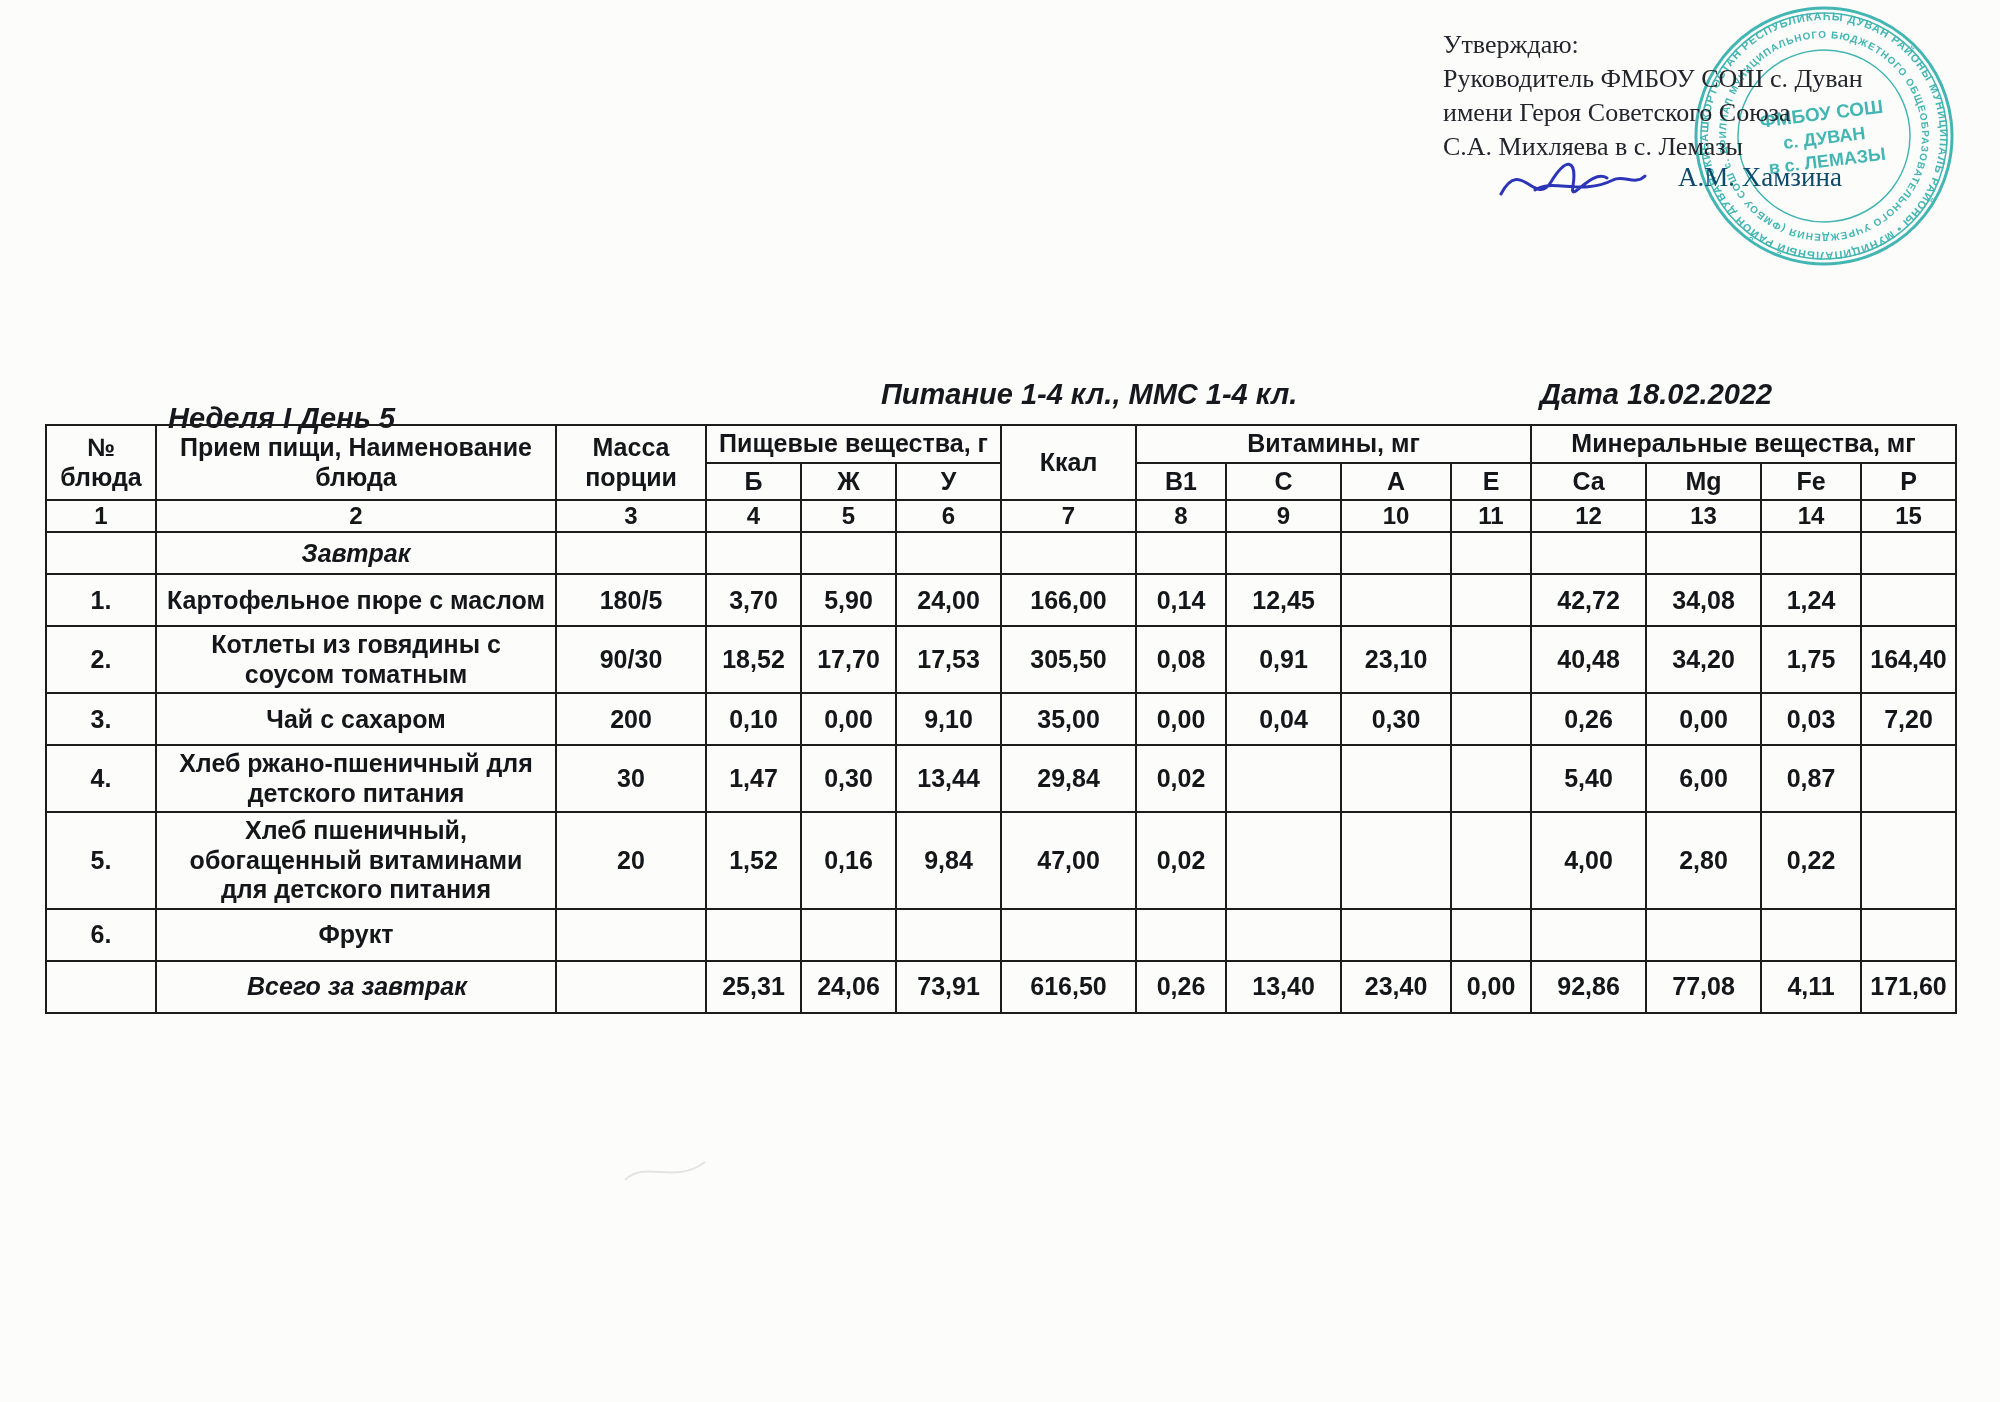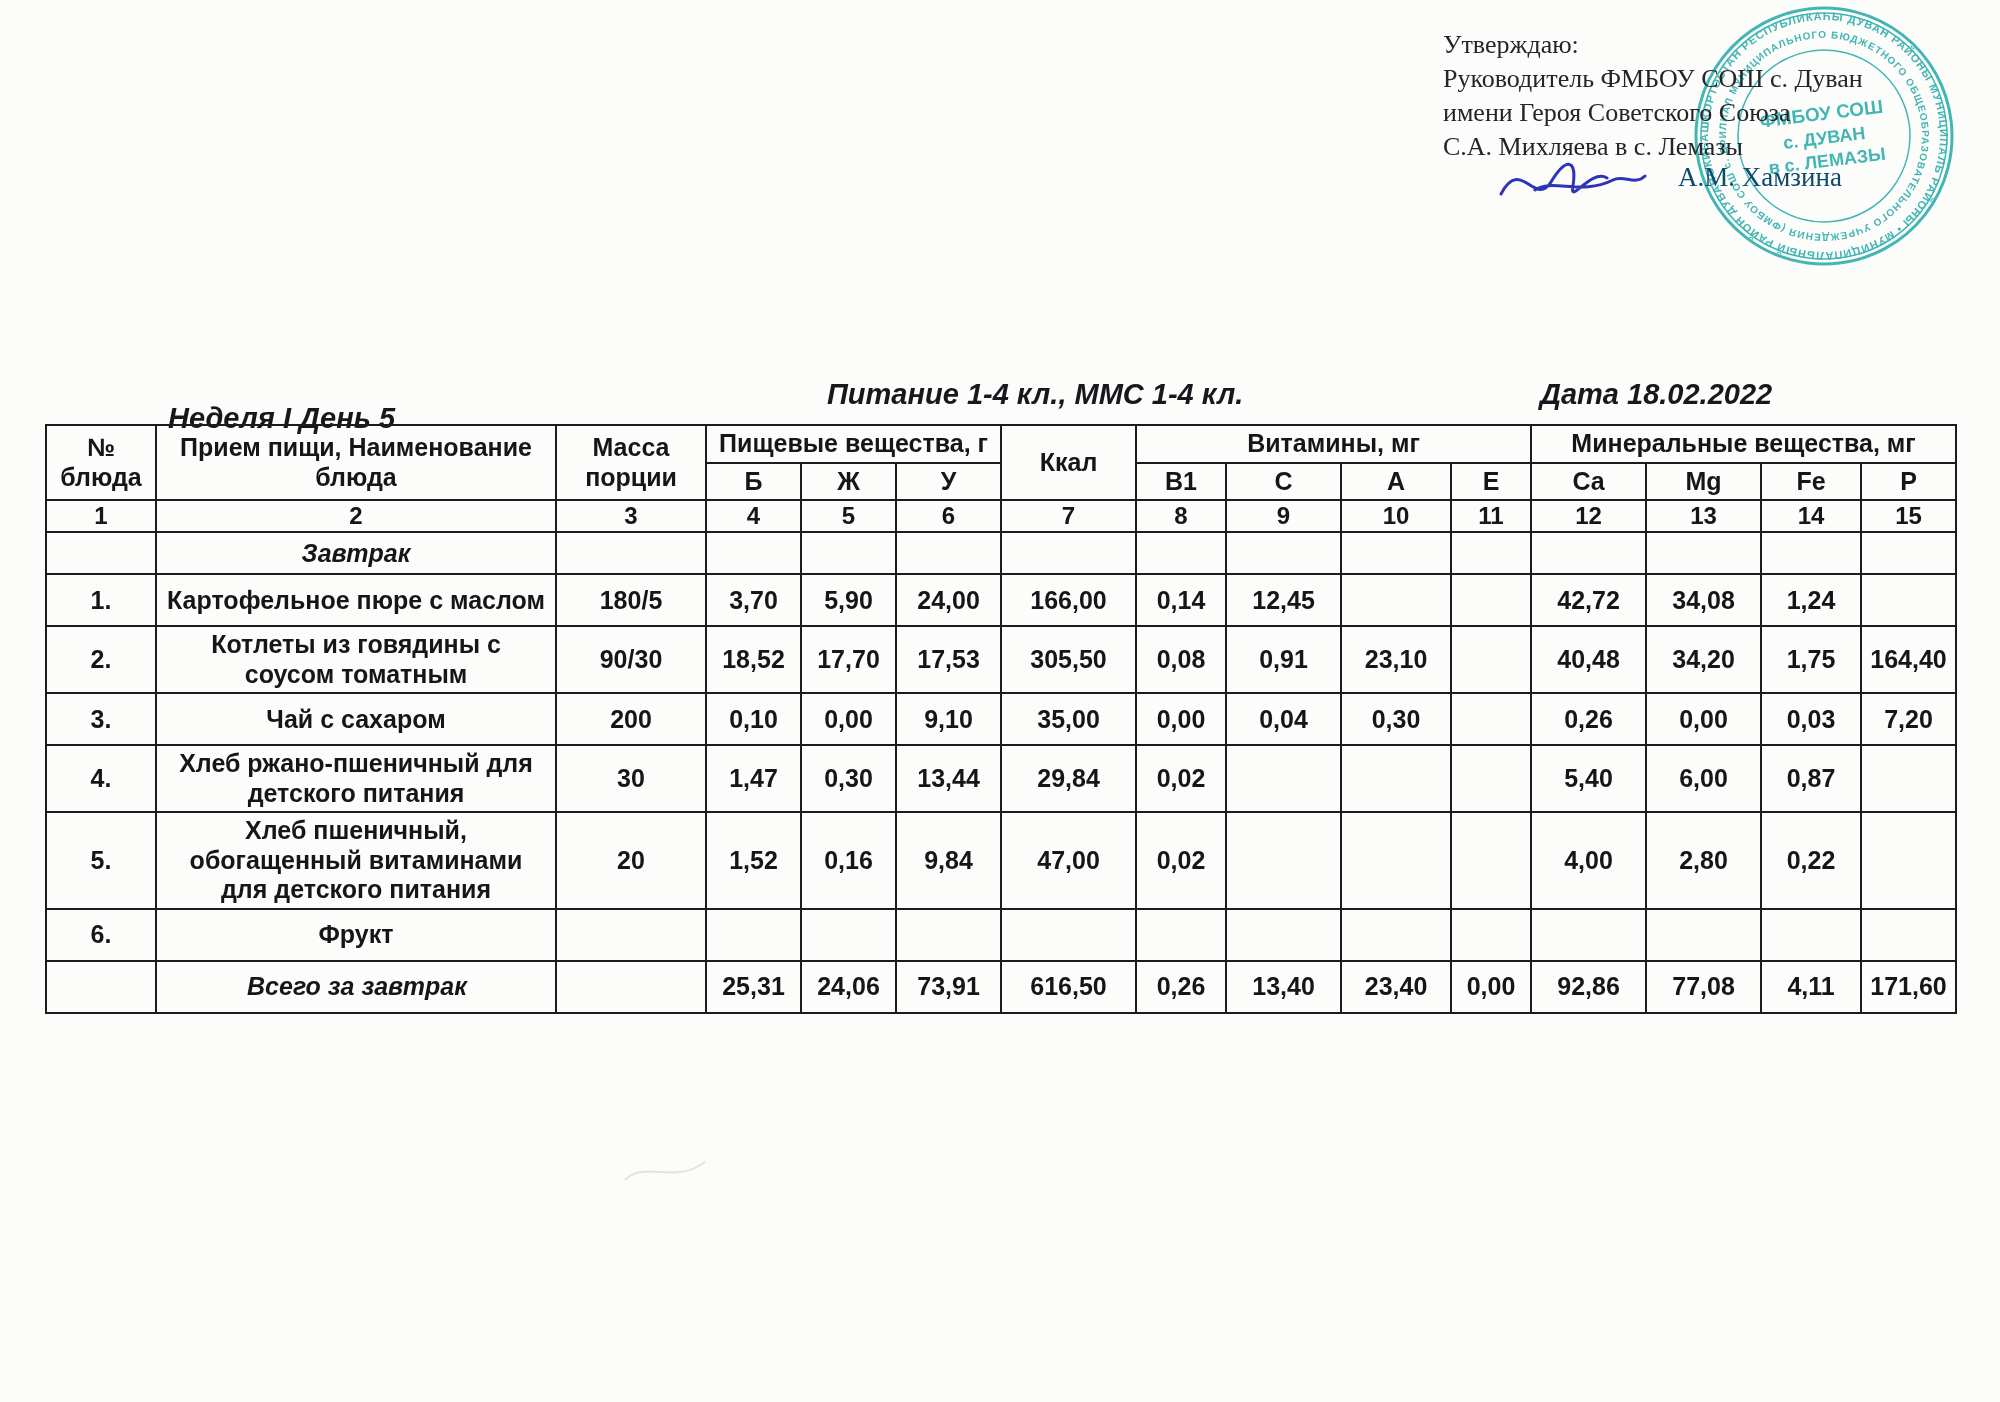--- a/index.html
+++ b/index.html
@@ -29,21 +29,21 @@
     position:absolute; left:1690px; top:2px; width:268px; height:268px;
     opacity:0.82; transform:rotate(-7deg); z-index:1;
   }
 
   
   .title-left, .title-center, .title-right {
     position:absolute; top:378px; font-weight:700; font-style:italic;
     font-size:29px; color:#17181d; white-space:nowrap;
   }
   .title-left   { left:168px;margin-top:24px; }
-  .title-center { left:827px; }
+  .title-center { left:881px; }
   .title-right  { left:1540px; }
 
   
   table.menu {
     position:absolute; left:45px; top:424px; width:1910px;
     border-collapse:collapse; table-layout:fixed;
   }
   table.menu th, table.menu td {
     border:2px solid #1c1c1c; padding:3px 6px;
     text-align:center; vertical-align:middle;

